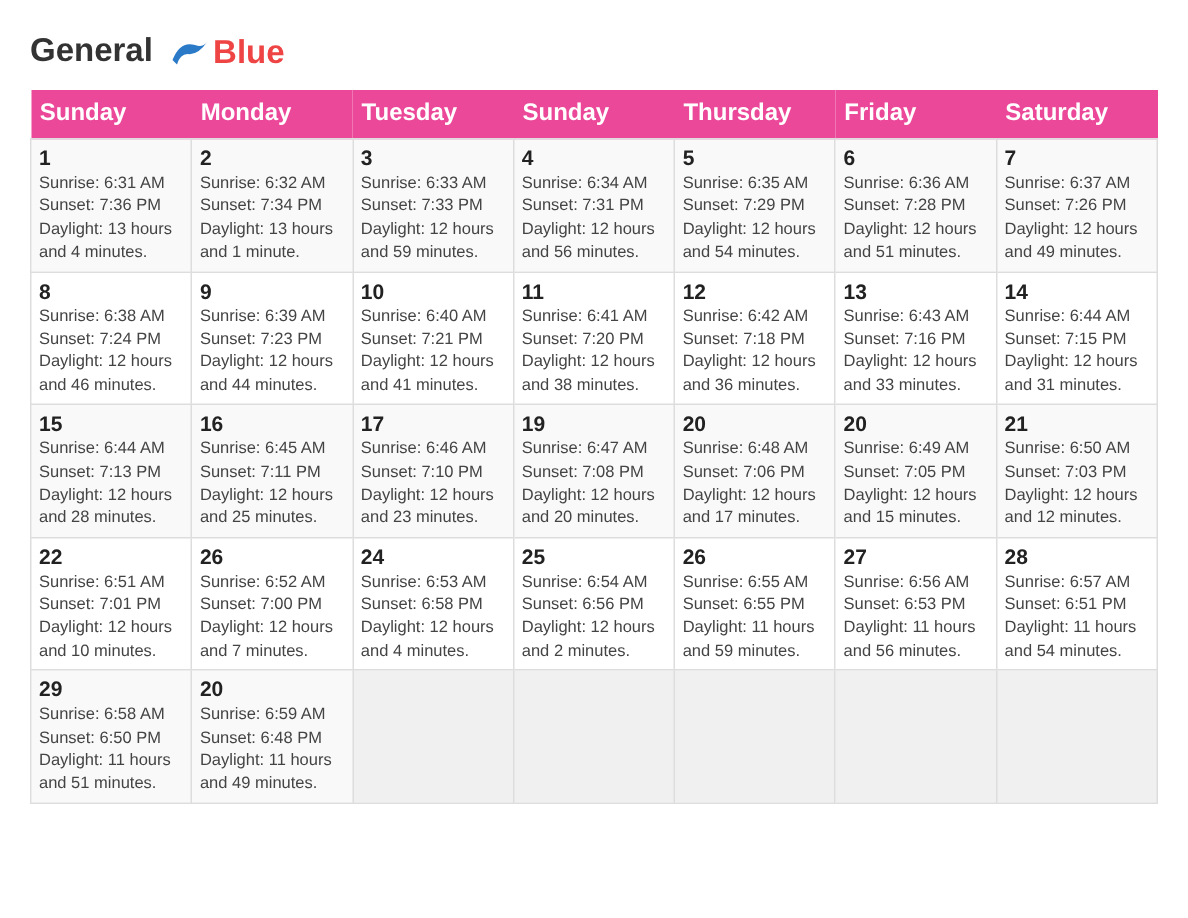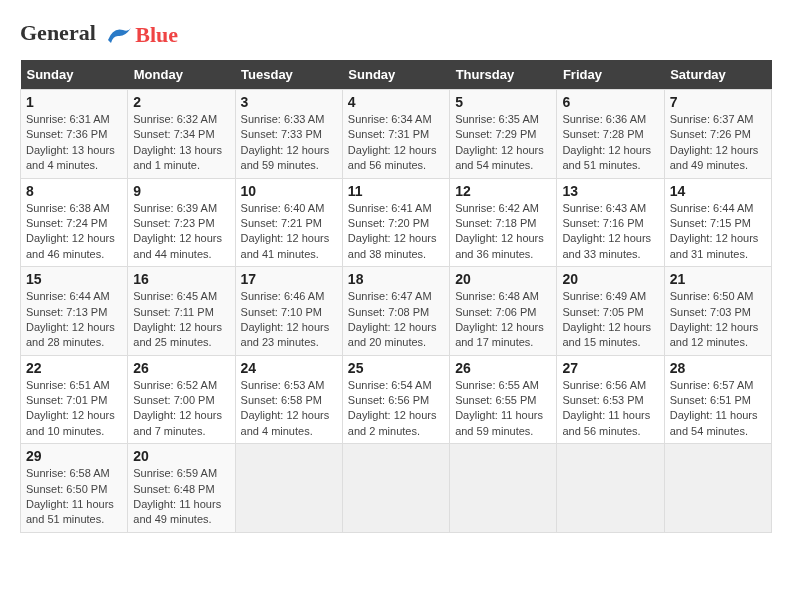--- a/index.html
+++ b/index.html
@@ -36,25 +36,25 @@
     .location {
       font-size: 16px;
       color: #555;
     }
     table {
       width: 100%;
       border-collapse: collapse;
       font-size: 11px;
     }
     thead tr th {
-      background-color: #404040;
+      background-color: #ec4899;
       color: white;
       padding: 7px 6px;
       text-align: left;
-      font-size: 13px;
+      font-size: 16px;
       font-weight: bold;
     }
     tbody tr td {
       border: 1px solid #ddd;
       vertical-align: top;
       padding: 4px 5px;
       width: 107px;
       min-height: 70px;
       background: #fff;
     }
@@ -76,21 +76,21 @@
       font-size: 11px;
       line-height: 1.4;
     }
   </style>
 </head>
 <body>
 
 <div class="header">
   <div class="logo">
     <div>
-      <div style="display:flex;align-items:center;font-family:Liberation Serif, serif;">
+      <div style="display:flex;align-items:center;">
         <div style="font-size:22px;font-weight:bold;color:#333;line-height:1.1;">
           <span style="color:#333;">General</span>
           <svg class="logo-icon" viewBox="0 0 30 20" style="display:inline-block;vertical-align:middle;margin-left:2px;">
             <path d="M5,15 Q10,2 20,5 Q25,7 28,3 Q22,12 15,11 Q10,11 8,18 Z" fill="#2a7ac7"></path>
           </svg>
         </div>
         <div style="font-size:22px;font-weight:bold;color:#ef4444;margin-left:2px;">Blue</div>
       </div>
     </div>
   </div>
@@ -180,21 +180,21 @@
         </td>
         <td>
           <span class="day-num">16</span>
           <span class="day-detail">Sunrise: 6:45 AM<br>Sunset: 7:11 PM<br>Daylight: 12 hours and 25 minutes.</span>
         </td>
         <td>
           <span class="day-num">17</span>
           <span class="day-detail">Sunrise: 6:46 AM<br>Sunset: 7:10 PM<br>Daylight: 12 hours and 23 minutes.</span>
         </td>
         <td>
-          <span class="day-num">18</span>
+          <span class="day-num">19</span>
           <span class="day-detail">Sunrise: 6:47 AM<br>Sunset: 7:08 PM<br>Daylight: 12 hours and 20 minutes.</span>
         </td>
         <td>
           <span class="day-num">20</span>
           <span class="day-detail">Sunrise: 6:48 AM<br>Sunset: 7:06 PM<br>Daylight: 12 hours and 17 minutes.</span>
         </td>
         <td>
           <span class="day-num">20</span>
           <span class="day-detail">Sunrise: 6:49 AM<br>Sunset: 7:05 PM<br>Daylight: 12 hours and 15 minutes.</span>
         </td>

